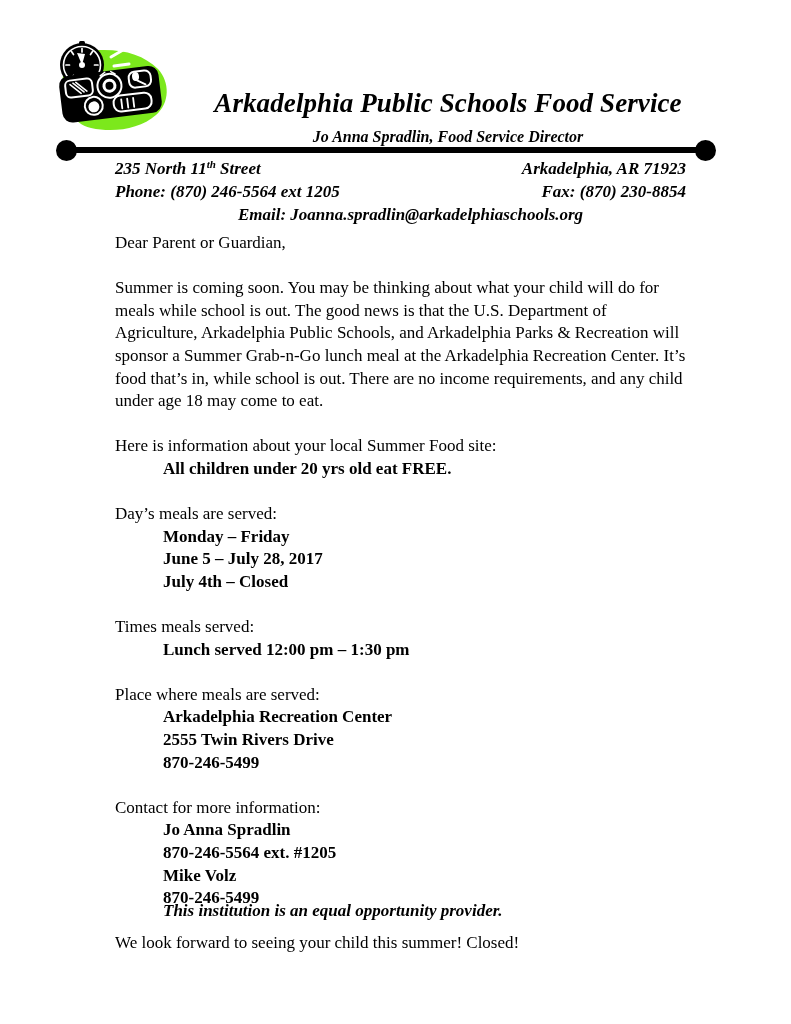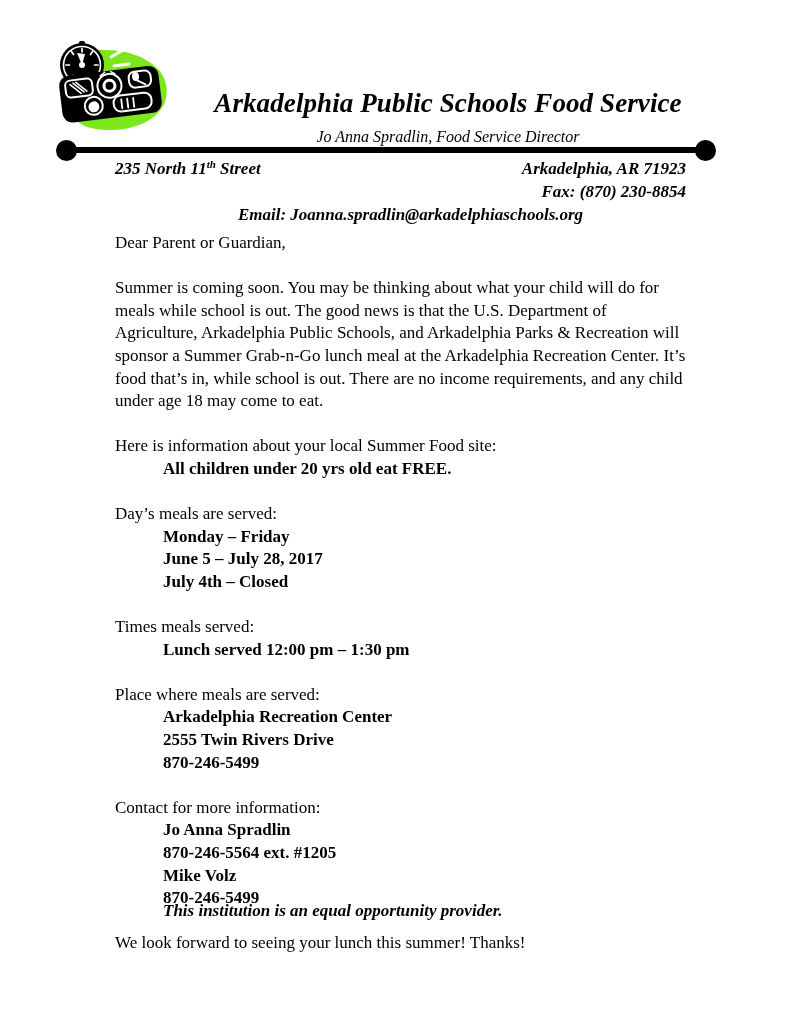--- a/index.html
+++ b/index.html
@@ -53,21 +53,21 @@
     font-size: 27px;
     font-weight: bold;
     font-style: italic;
     line-height: 30px;
     letter-spacing: 0.1px;
     white-space: nowrap;
   }
 
   .org-subtitle {
     font-size: 16px;
-    font-weight: normal;
+    font-weight: bold;
     font-style: italic;
     line-height: 20px;
     margin-top: 9px;
     white-space: nowrap;
   }
 
   
   .divider {
     position: absolute;
     left: 56px;
@@ -262,20 +262,21 @@
   </div>
 
   <div class="contact-block">
 
     <div class="contact-row">
       <div class="contact-left"><span>235 North 11</span><sup class="ordinal">th</sup><span> Street</span></div>
       <div class="contact-right">Arkadelphia, AR 71923</div>
     </div>
 
     <div class="contact-row">
+      <div class="contact-left">Phone: (870) 246-5564 ext 1205</div>
       <div class="contact-right">Fax: (870) 230-8854</div>
     </div>
 
     <div class="contact-row">
       <div class="contact-center">Email: Joanna.spradlin@arkadelphiaschools.org</div>
     </div>
   </div>
 
   <div class="body-text">
 
@@ -305,18 +306,18 @@
     <p class="para indent">870-246-5499</p>
     <div class="spacer"></div>
 
     <p class="para">Contact for more information:</p>
     <p class="para indent">Jo Anna Spradlin</p>
     <p class="para indent">870-246-5564 ext. #1205</p>
     <p class="para indent">Mike Volz</p>
     <p class="para indent">870-246-5499</p>
     <div class="spacer"></div>
 
-    <p class="para">We look forward to seeing your lunch this summer!  Thanks!</p>
+    <p class="para">We look forward to seeing your child this summer!  Closed!</p>
   </div>
 
   <div class="footer-note">This institution is an equal opportunity provider.</div>
 
 </div>
 
 </body></html>

